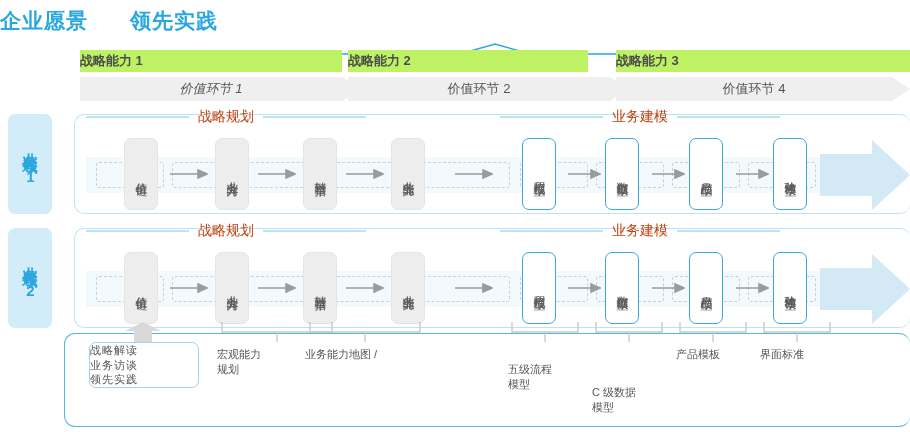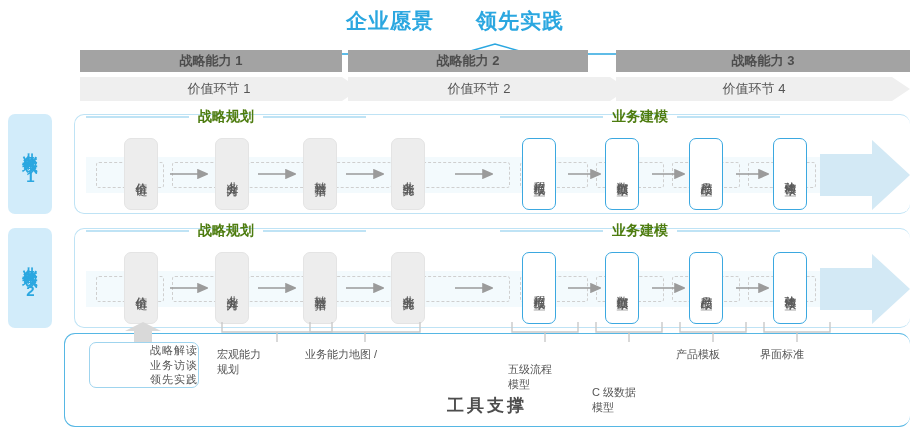--- a/index.html
+++ b/index.html
@@ -5,48 +5,48 @@
   html,body{margin:0;padding:0;}
   body{
     width:910px;height:432px;background:#ffffff;
     font-family:"Liberation Sans","DejaVu Sans",sans-serif;
     overflow:hidden;position:relative;
   }
   .stage{position:absolute;left:0;top:0;width:910px;height:432px;}
 
   
   .titles{position:absolute;left:0;top:6px;width:910px;height:30px;
-    display:flex;justify-content:center;align-items:center;gap:42px;}
+    display:flex;justify-content:flex-start;align-items:center;gap:42px;}
   .titles .t{color:#2ba7e0;font-size:21px;font-weight:bold;letter-spacing:1px;
     white-space:nowrap;}
 
   .vline{position:absolute;left:80px;top:43px;width:830px;height:14px;}
 
   
-  .capbar{position:absolute;top:50px;height:22px;background:#a3a3a3;
-    display:flex;align-items:center;justify-content:center;}
+  .capbar{position:absolute;top:50px;height:22px;background:#bef264;
+    display:flex;align-items:center;}
   .capbar span{font-size:13px;font-weight:bold;color:#4d4d4d;white-space:nowrap;}
   .valrow{position:absolute;left:80px;top:77px;width:830px;height:24px;}
   .valtxt{position:absolute;top:79px;height:20px;display:flex;align-items:center;
     justify-content:center;font-size:13px;color:#555;white-space:nowrap;}
 
   
   .domtab{position:absolute;left:8px;width:44px;background:#d2ecfa;
     border-radius:7px;display:flex;align-items:center;justify-content:center;}
   .domtab span{writing-mode:vertical-rl;text-orientation:upright;
     font-size:15px;font-weight:bold;color:#2ba7e0;letter-spacing:2px;line-height:1.05;}
 
   
   .rowbox{position:absolute;left:74px;width:836px;border:1.4px solid #bfe3f5;
     border-radius:10px;border-right:none;background:#fff;box-sizing:border-box;}
 
   .secthead{position:absolute;height:18px;display:flex;align-items:center;
     justify-content:center;gap:9px;}
   .secthead .ln{height:1.5px;background:#bfe3f5;flex:1 1 auto;min-width:18px;}
-  .secthead .lb{font-size:14px;font-weight:bold;color:#4d7c0f;white-space:nowrap;}
+  .secthead .lb{font-size:14px;font-weight:normal;color:#c2410c;white-space:nowrap;}
 
   .band{position:absolute;height:36px;background:#f3fafd;}
   .dashband{position:absolute;height:26px;border:1.3px dashed #cfcfcf;
     box-sizing:border-box;border-radius:3px;}
 
   .bigarrow{position:absolute;}
 
   .node{position:absolute;width:34px;border-radius:7px;box-sizing:border-box;
     display:flex;align-items:center;justify-content:center;}
   .node span{writing-mode:vertical-rl;text-orientation:upright;font-size:12px;
@@ -54,21 +54,21 @@
   .node.gray{background:#ededed;border:1px solid #e4e4e4;}
   .node.blue{background:#ffffff;border:1.4px solid #3ba8e0;}
   .node.blue span{color:#595959;}
 
   .arw{position:absolute;height:10px;}
 
   
   .toolframe{position:absolute;left:64px;top:333px;width:846px;height:94px;
     border:1.5px solid #56b7e4;border-radius:11px;border-right:none;box-sizing:border-box;}
   .toolbox{position:absolute;background:#fff;border:1.3px solid #9fd4ee;
-    border-radius:7px;display:flex;flex-direction:column;align-items:flex-end;
+    border-radius:7px;display:flex;flex-direction:column;align-items:flex-start;
     justify-content:center;}
   .toolbox span{font-size:11px;color:#555;line-height:1.32;white-space:nowrap;
     letter-spacing:1px;}
   .toollbl{position:absolute;text-align:left;font-size:11px;color:#555;
     line-height:1.35;white-space:nowrap;}
   .brace{position:absolute;}
   .footer{position:absolute;left:64px;top:392px;width:846px;height:26px;
     display:flex;align-items:center;justify-content:center;}
   .footer span{font-size:17px;font-weight:bold;color:#4d4d4d;letter-spacing:3px;}
 </style>
@@ -94,21 +94,21 @@
   </div>
   <div class="capbar" style="left:616px;width:294px;">
     <span>战略能力 3</span>
   </div>
 
   <svg class="valrow" viewBox="0 0 830 24" preserveAspectRatio="none">
     <path d="M0,0 L262,0 L280,12 L262,24 L0,24 Z" fill="#efefef"></path>
     <path d="M268,0 L530,0 L548,12 L530,24 L268,24 Z" fill="#efefef"></path>
     <path d="M536,0 L812,0 L830,12 L812,24 L536,24 Z" fill="#efefef"></path>
   </svg>
-  <div class="valtxt" style="left:88px;width:262px;">价值环节 1</div>
+  <div class="valtxt" style="left:80px;width:262px;font-style:italic;">价值环节 1</div>
   <div class="valtxt" style="left:348px;width:262px;">价值环节 2</div>
   <div class="valtxt" style="left:616px;width:276px;">价值环节 4</div>
 
   <div class="domtab" style="top:114px;height:100px;">
     <span>业务领域 1</span>
   </div>
   <div class="rowbox" style="top:114px;height:100px;"></div>
 
   <div class="secthead" style="left:86px;top:108px;width:280px;">
     <div class="ln"></div>
@@ -305,17 +305,14 @@
     <div>C 级数据</div>
     <div>模型</div>
   </div>
   <div class="toollbl" style="left:676px;top:347px;width:74px;">
     <div>产品模板</div>
   </div>
   <div class="toollbl" style="left:760px;top:347px;width:74px;">
     <div>界面标准</div>
   </div>
 
-  <div class="footer">
-    <span>工具支撑</span>
-  </div>
 
 </div>
 
 </body></html>

